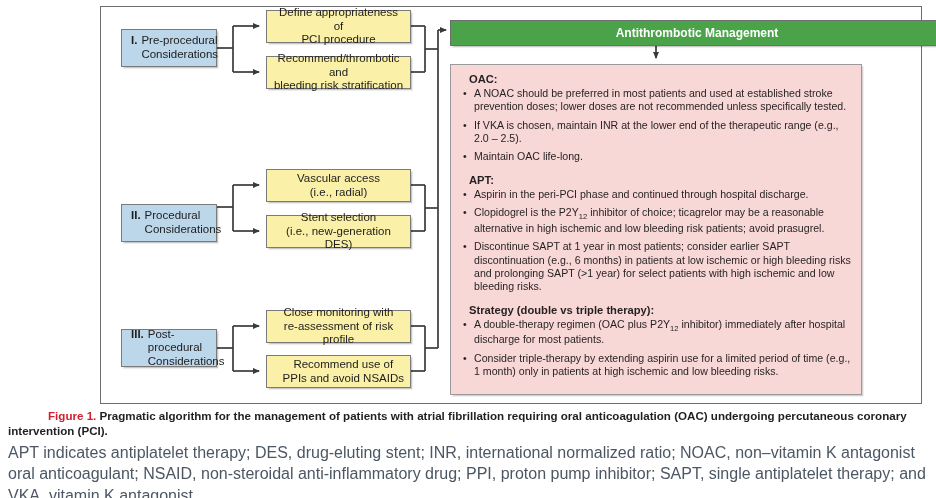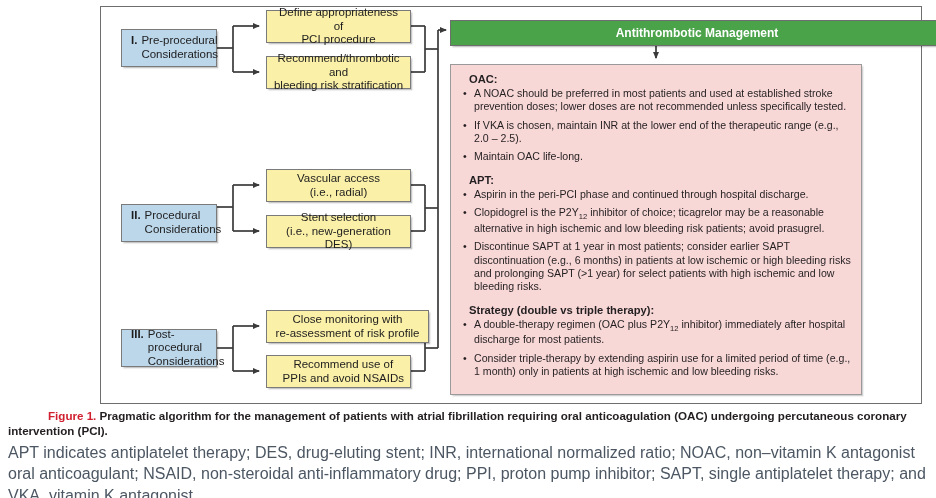--- a/index.html
+++ b/index.html
@@ -261,21 +261,21 @@
 <div class="node stage" style="left:121px; top:329px; width:96px; height:38px;">
   <div class="inner">
     <span class="num">III.</span>
     <span class="txt">
       <span>Post-procedural</span><br>
       <span>Considerations</span>
     </span>
   </div>
 </div>
 
-<div class="node task" style="left:266px; top:310px; width:163px; height:33px;">
+<div class="node task" style="left:266px; top:310px; width:145px; height:33px;">
   <div>
     <span>Close monitoring with</span><br>
     <span>re-assessment of risk profile</span>
   </div>
 </div>
 
 <div class="node task" style="left:266px; top:355px; width:145px; height:33px;justify-content:flex-end;">
   <div>
     <span>Recommend use of</span><br>
     <span>PPIs and avoid NSAIDs</span>

